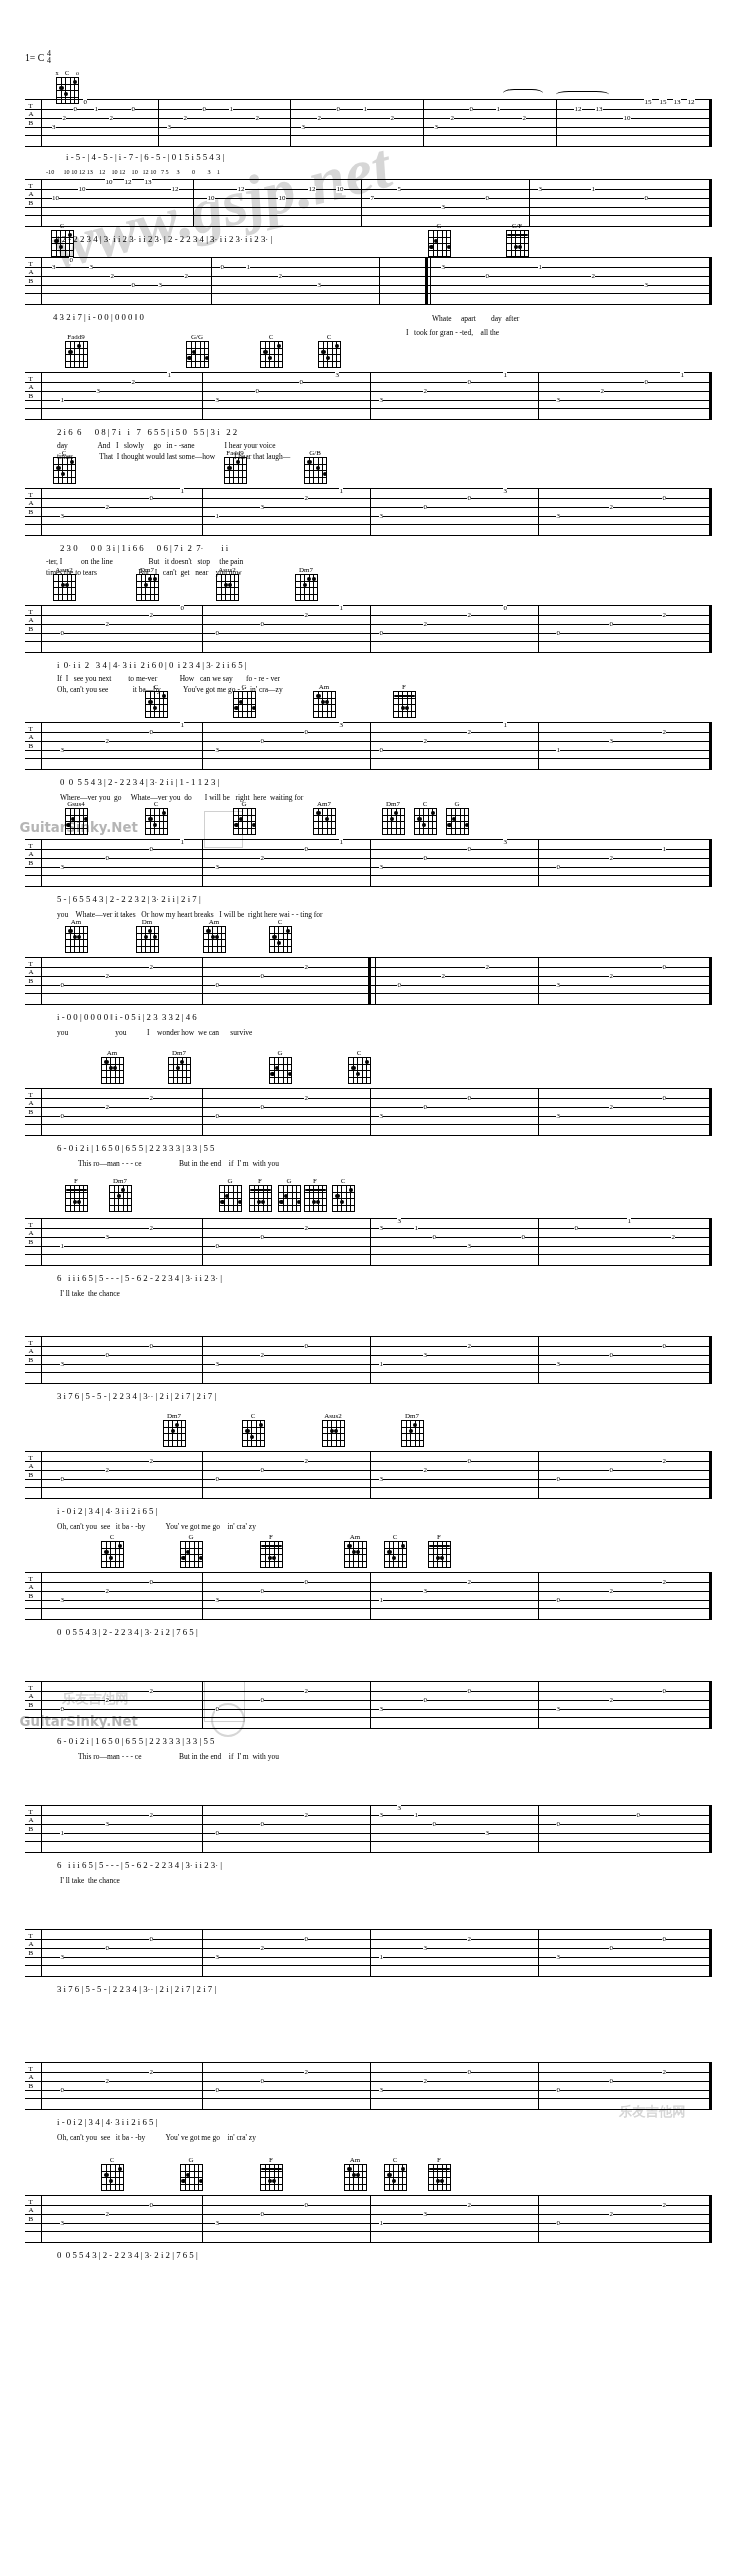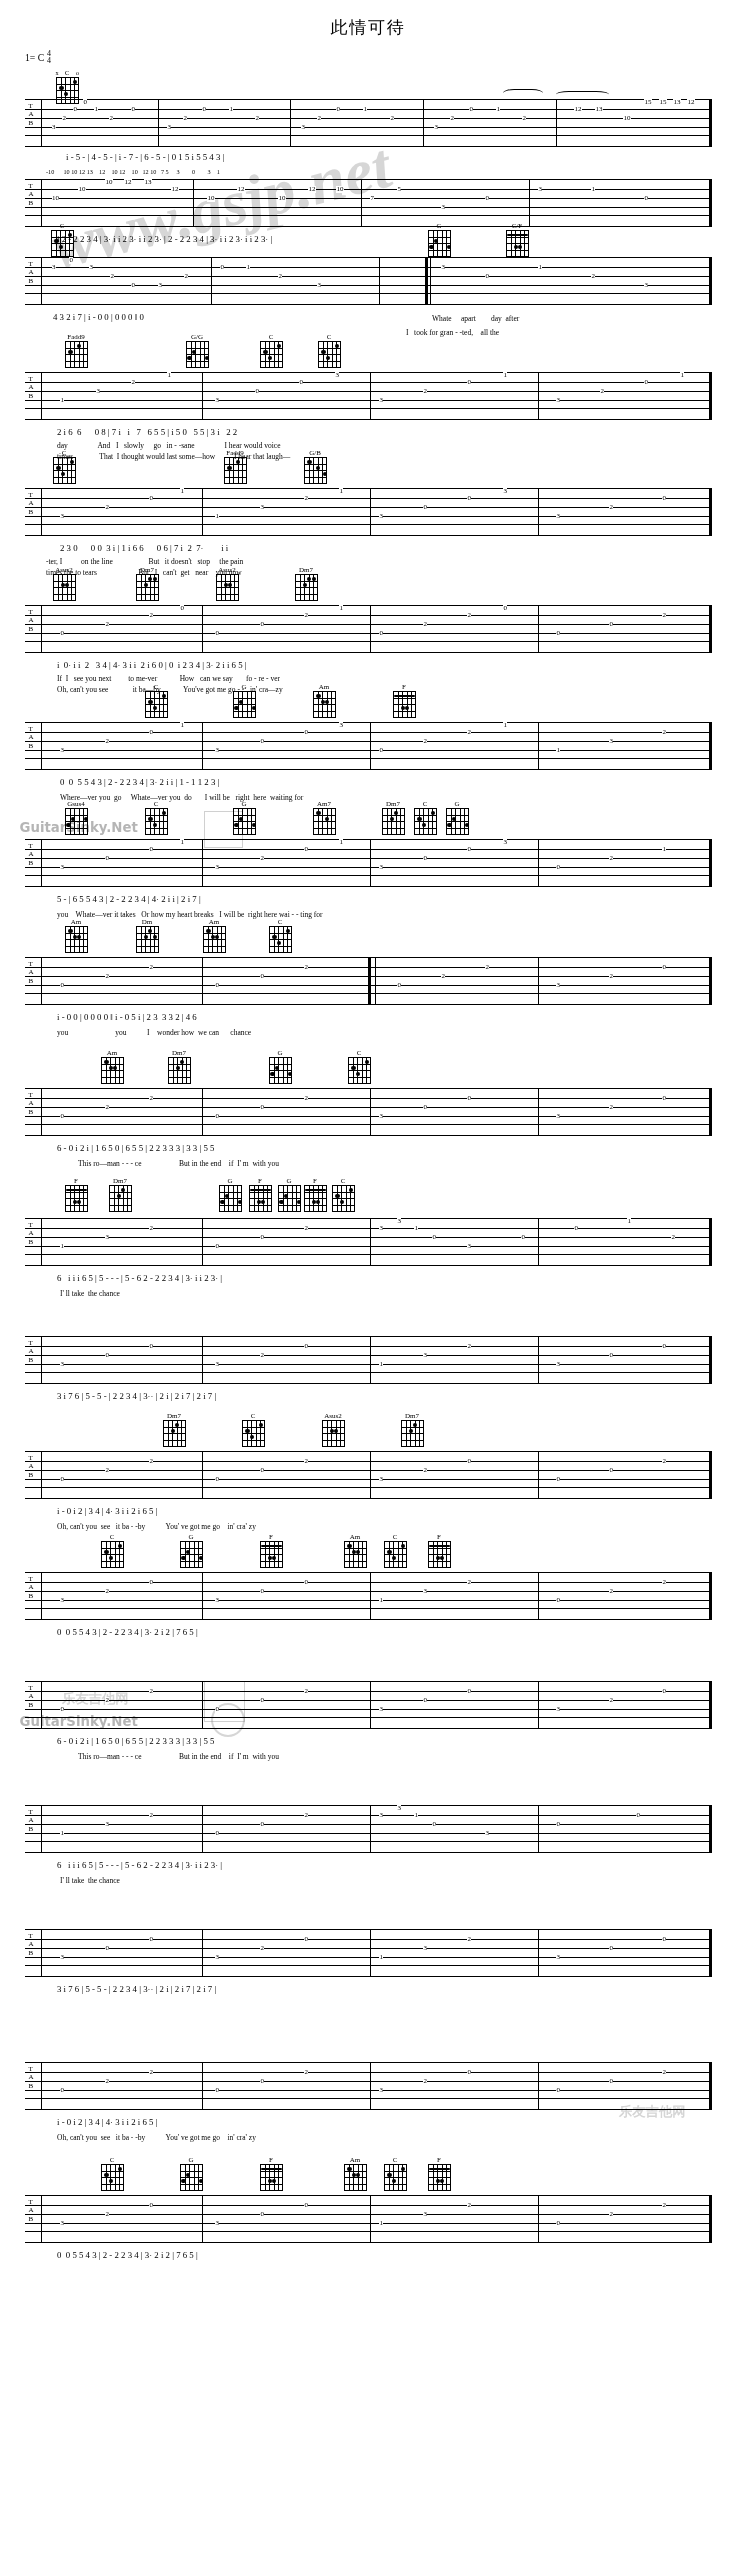--- a/index.html
+++ b/index.html
@@ -42,21 +42,20 @@
 
   
   .numrow{position:absolute;font-size:8.8px;font-family:"Liberation Serif",serif;white-space:pre;letter-spacing:0px;}
   .lyric{position:absolute;font-size:7.5px;font-family:"Liberation Serif",serif;white-space:pre;letter-spacing:0px;}
 </style>
 </head>
 <body>
 
 <div class="page">
 
-  <div class="title">此情可待</div>
   <div class="keysig">
     <span>1= C</span><span class="frac">4<br>4</span>
   </div>
 
   <div class="wm-diag">www.gsjp.net</div>
   <div class="wm-txt" style="top:820px;left:19.5px;">GuitarSinky.Net</div>
   <div class="wm-txt" style="top:1714px;left:19.5px;">GuitarSinky.Net</div>
   <div class="wm-cn" style="top:1690px;left:62px;">乐友吉他网</div>
   <div class="wm-cn" style="top:2103px;left:619px;">乐友吉他网</div>
   <div class="wm-box" style="top:811px;left:204px;width:37px;height:35px;"></div>
@@ -325,21 +324,21 @@
       <span class="tabnum" style="left:354px;top:24px">3</span>
       <span class="tabnum" style="left:398px;top:15px">2</span>
       <span class="tabnum" style="left:442px;top:6.2px">0</span>
       <span class="tabnum" style="left:478px;top:-0.9px">1</span>
       <span class="tabnum" style="left:531px;top:24px">3</span>
       <span class="tabnum" style="left:575px;top:15px">2</span>
       <span class="tabnum" style="left:619px;top:6.2px">0</span>
       <span class="tabnum" style="left:655px;top:-0.9px">1</span>
     </div>
     <div class="numrow" style="top:55px;left:32px;">2 i 6  6      0 8 | 7 i   i   7   6 5 5 | i 5 0   5 5 | 3 i   2 2</div>
-    <div class="lyric" style="top:69px;left:32px;">day                And   I   slowly     go   in - -sane                I hear would voice</div>
+    <div class="lyric" style="top:69px;left:32px;">day                And   I   slowly     go   in - -sane                I hear your voice</div>
     <div class="lyric" style="top:80px;left:32px;">times              That  I thought would last some—how          I hear that laugh—</div>
   </div>
 
   <div class="sys" style="top:488px;">
     <div class="chordbox" style="left:25px;top:-39px;">
       <div class="cname">C</div>
       <div class="grid">
         <div class="v" style="left:4.4px"></div>
           <div class="v" style="left:8.8px"></div>
           <div class="v" style="left:13.3px"></div>
@@ -720,21 +719,21 @@
       <span class="tabnum" style="left:279px;top:6.2px">0</span>
       <span class="tabnum" style="left:314px;top:-0.9px">1</span>
       <span class="tabnum" style="left:354px;top:24px">3</span>
       <span class="tabnum" style="left:398px;top:15px">0</span>
       <span class="tabnum" style="left:442px;top:6.2px">0</span>
       <span class="tabnum" style="left:478px;top:-0.9px">3</span>
       <span class="tabnum" style="left:531px;top:24px">0</span>
       <span class="tabnum" style="left:584px;top:15px">2</span>
       <span class="tabnum" style="left:637px;top:6.2px">1</span>
     </div>
-    <div class="numrow" style="top:55px;left:32px;">5 - | 6 5 5 4 3 | 2 - 2 2 3 4 | 4· 2 i i | 2 i 7 |</div>
+    <div class="numrow" style="top:55px;left:32px;">5 - | 6 5 5 4 3 | 2 - 2 2 3 2 | 3· 2 i i | 2 i 7 |</div>
     <div class="lyric" style="top:71px;left:32px;">you    Whate—ver it takes   Or how my heart breaks   I will be  right here wai - - ting for</div>
   </div>
 
   <div class="sys" style="top:957px;">
     <div class="chordbox" style="left:37px;top:-39px;">
       <div class="cname">Am</div>
       <div class="grid">
         <div class="v" style="left:4.4px"></div>
           <div class="v" style="left:8.8px"></div>
           <div class="v" style="left:13.3px"></div>
@@ -811,21 +810,21 @@
       <span class="tabnum" style="left:235px;top:15px">0</span>
       <span class="tabnum" style="left:279px;top:6.2px">2</span>
       <span class="tabnum" style="left:372px;top:24px">0</span>
       <span class="tabnum" style="left:416px;top:15px">2</span>
       <span class="tabnum" style="left:460px;top:6.2px">2</span>
       <span class="tabnum" style="left:531px;top:24px">3</span>
       <span class="tabnum" style="left:584px;top:15px">2</span>
       <span class="tabnum" style="left:637px;top:6.2px">0</span>
     </div>
     <div class="numrow" style="top:55px;left:32px;">i - 0 0 | 0 0 0 0 ‖ i - 0 5 i | 2 3  3 3 2 | 4 6</div>
-    <div class="lyric" style="top:71px;left:32px;">you                         you           I    wonder how  we can      chance</div>
+    <div class="lyric" style="top:71px;left:32px;">you                         you           I    wonder how  we can      survive</div>
   </div>
 
   <div class="sys" style="top:1088px;">
     <div class="chordbox" style="left:73px;top:-39px;">
       <div class="cname">Am</div>
       <div class="grid">
         <div class="v" style="left:4.4px"></div>
           <div class="v" style="left:8.8px"></div>
           <div class="v" style="left:13.3px"></div>
           <div class="v" style="left:17.7px"></div>

